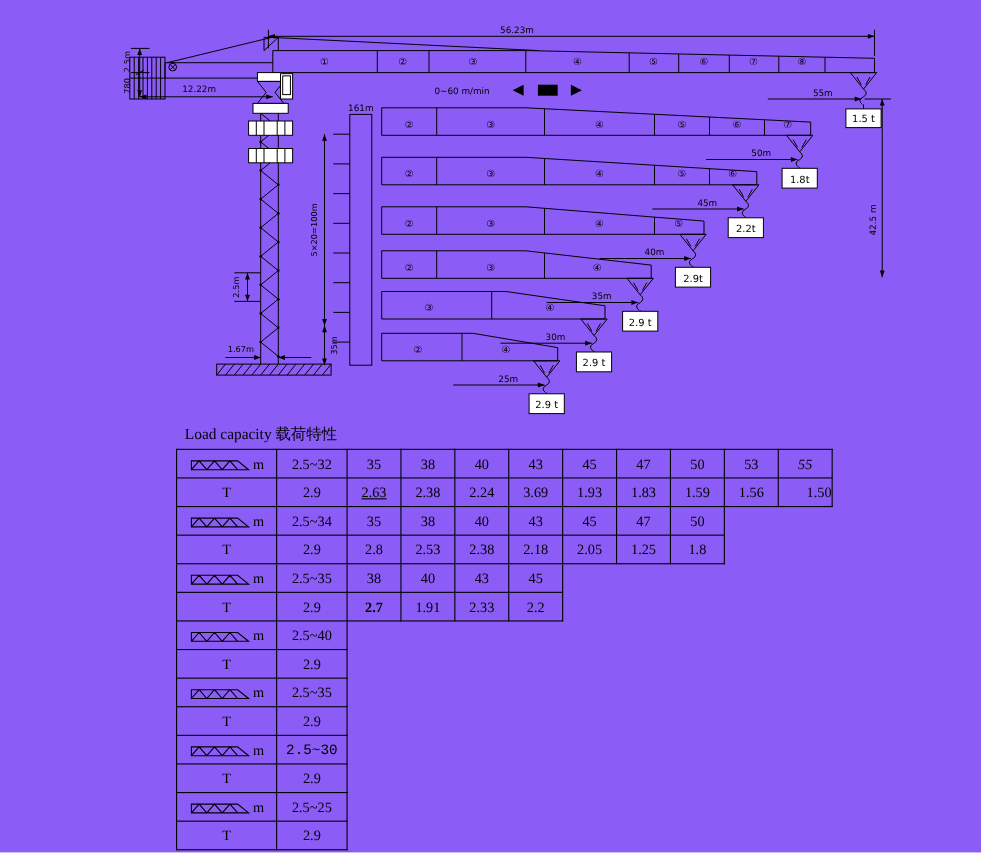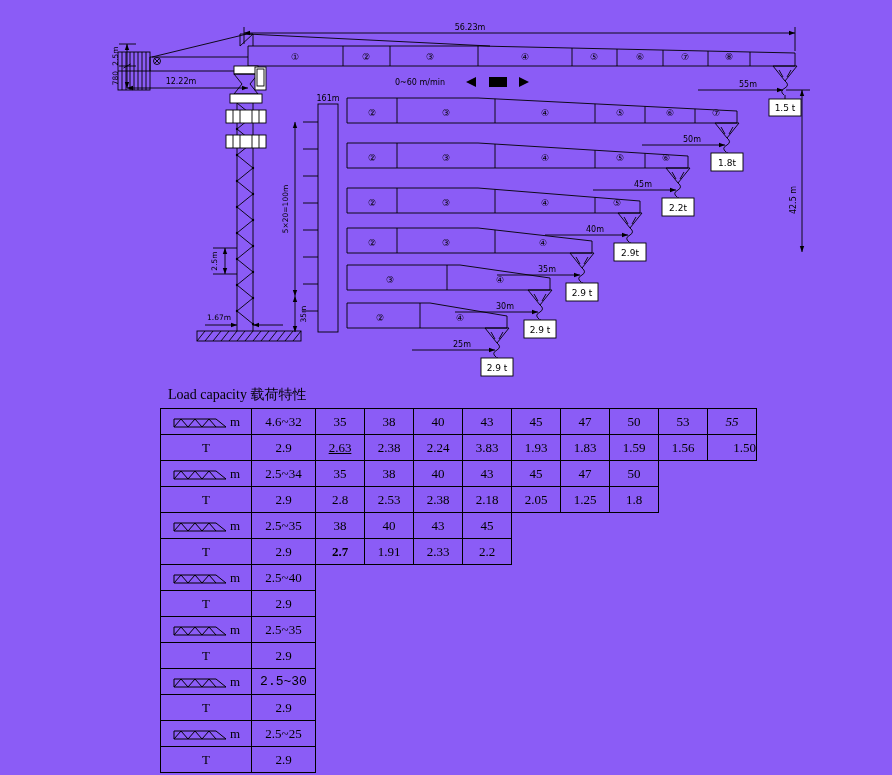--- a/index.html
+++ b/index.html
@@ -320,38 +320,38 @@
       <rect x="481" y="358" width="32" height="18" fill="#fff" stroke="#000" stroke-width="0.9"></rect>
       <text x="497" y="371" font-size="9" text-anchor="middle">2.9 t</text>
     </svg>
   <div id="table-title">Load capacity 载荷特性</div>
   <table id="cap-table">
       <tbody>
         <tr>
           <td style="width: 90px;"><svg width="56" height="12">
               <path d="M2,2 L44,2 L54,10 L2,10 Z M2,10 L9,2 L16,10 L23,2 L30,10 L37,2 L44,10" fill="none" stroke="#000" stroke-width="1"></path>
             </svg><span class="unit">m</span></td>
-          <td style="width: 63px;">4.6~32</td>
+          <td style="width: 63px;">2.5~32</td>
           <td style="width: 48px;">35</td>
           <td style="width: 48px;">38</td>
           <td style="width: 48px;">40</td>
           <td style="width: 48px;">43</td>
           <td style="width: 48px;">45</td>
           <td style="width: 48px;">47</td>
           <td style="width: 48px;">50</td>
           <td style="width: 48px;">53</td>
           <td style="width: 48px; font-style: italic;">55</td>
         </tr>
         <tr>
           <td style="width: 90px;">T</td>
           <td style="width: 63px;">2.9</td>
           <td style="width: 48px; text-decoration: underline;">2.63</td>
           <td style="width: 48px;">2.38</td>
           <td style="width: 48px;">2.24</td>
-          <td style="width: 48px;">3.83</td>
+          <td style="width: 48px;">3.69</td>
           <td style="width: 48px;">1.93</td>
           <td style="width: 48px;">1.83</td>
           <td style="width: 48px;">1.59</td>
           <td style="width: 48px;">1.56</td>
           <td style="width: 48px; text-align: right;">1.50</td>
         </tr>
         <tr>
           <td style="width: 90px;"><svg width="56" height="12">
               <path d="M2,2 L44,2 L54,10 L2,10 Z M2,10 L9,2 L16,10 L23,2 L30,10 L37,2 L44,10" fill="none" stroke="#000" stroke-width="1"></path>
             </svg><span class="unit">m</span></td>

